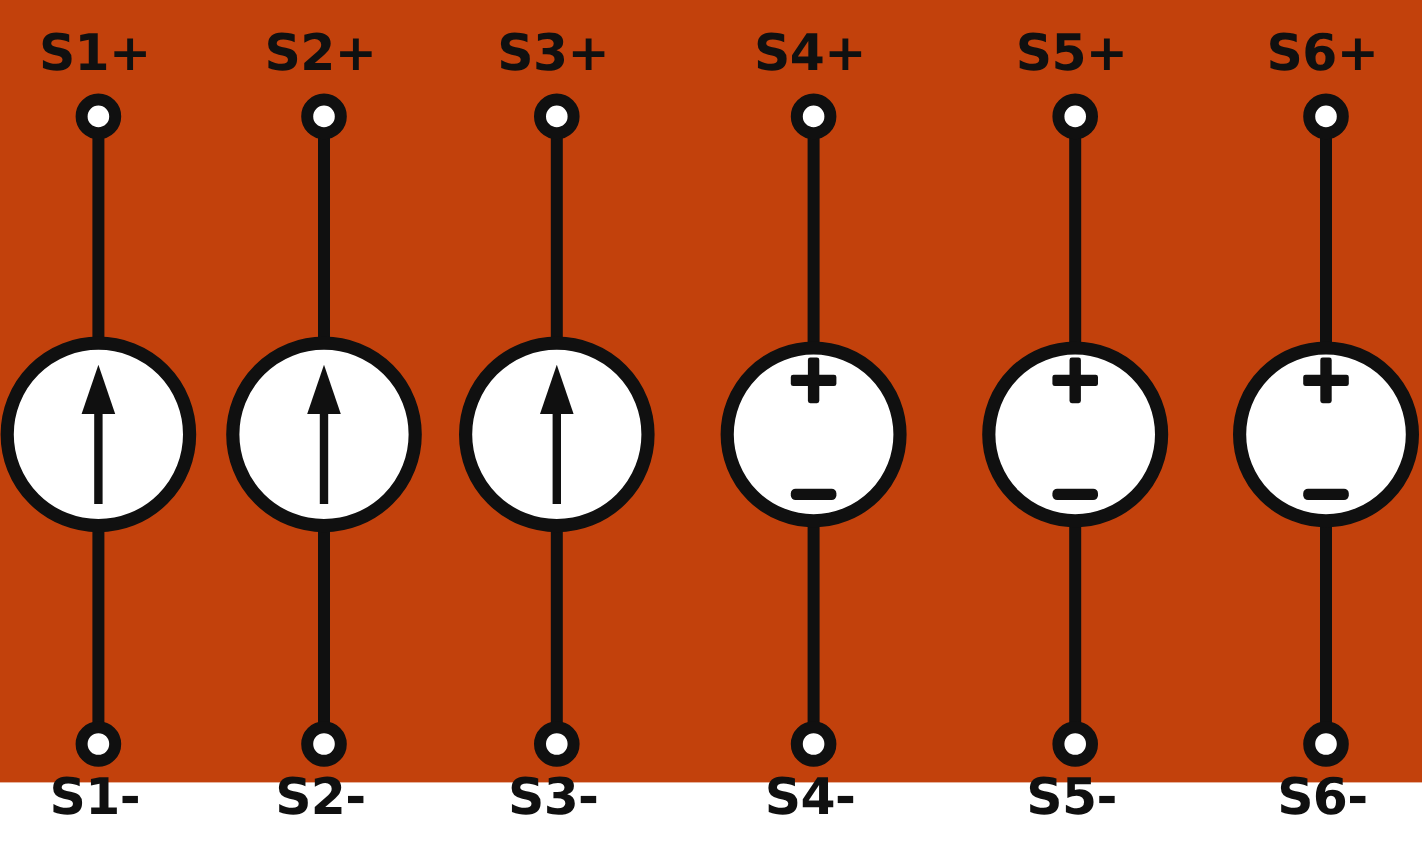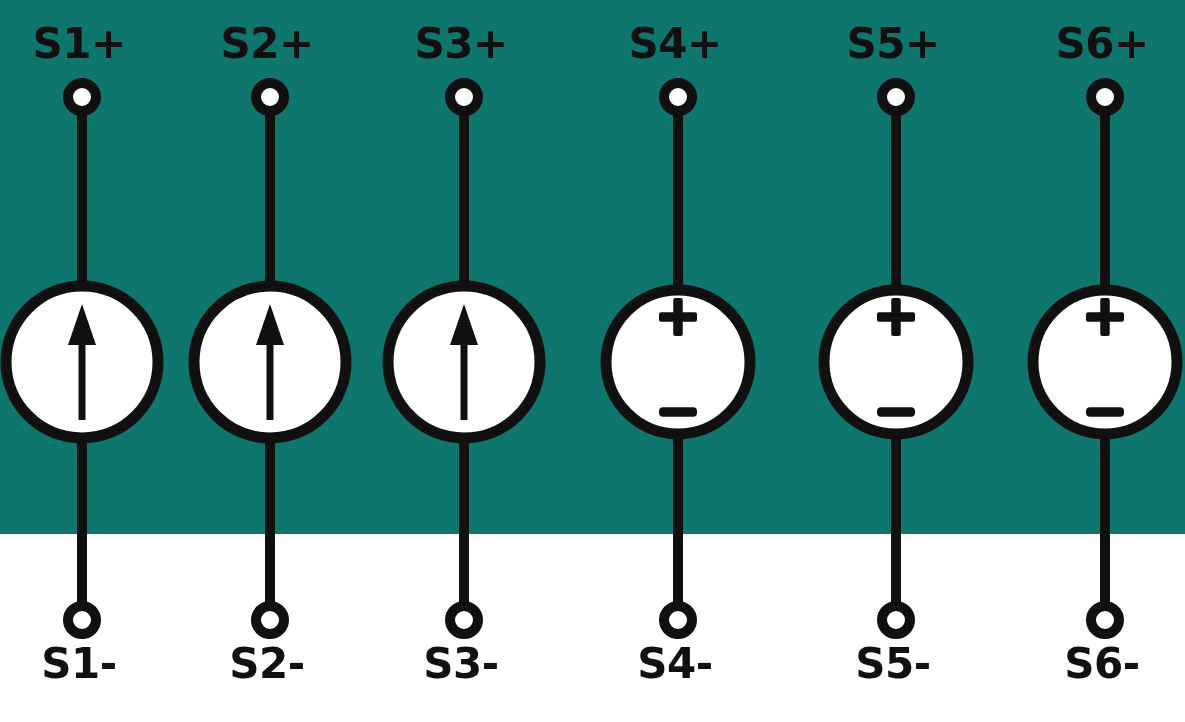--- a/index.html
+++ b/index.html
@@ -10,22 +10,22 @@
   }
   body {
     width: 1185px;
     height: 722px;
     overflow: hidden;
     font-family: "DejaVu Sans", sans-serif;
   }
   #canvas-wrap {
     position: relative;
     width: 1185px;
-    height: 534px;
-    background: #0f766e;
+    height: 652px;
+    background: #c2410c;
   }
   svg#schematic {
     position: absolute;
     left: 0;
     top: 0;
     width: 1185px;
     height: 722px;
     display: block;
   }
   .wire {

